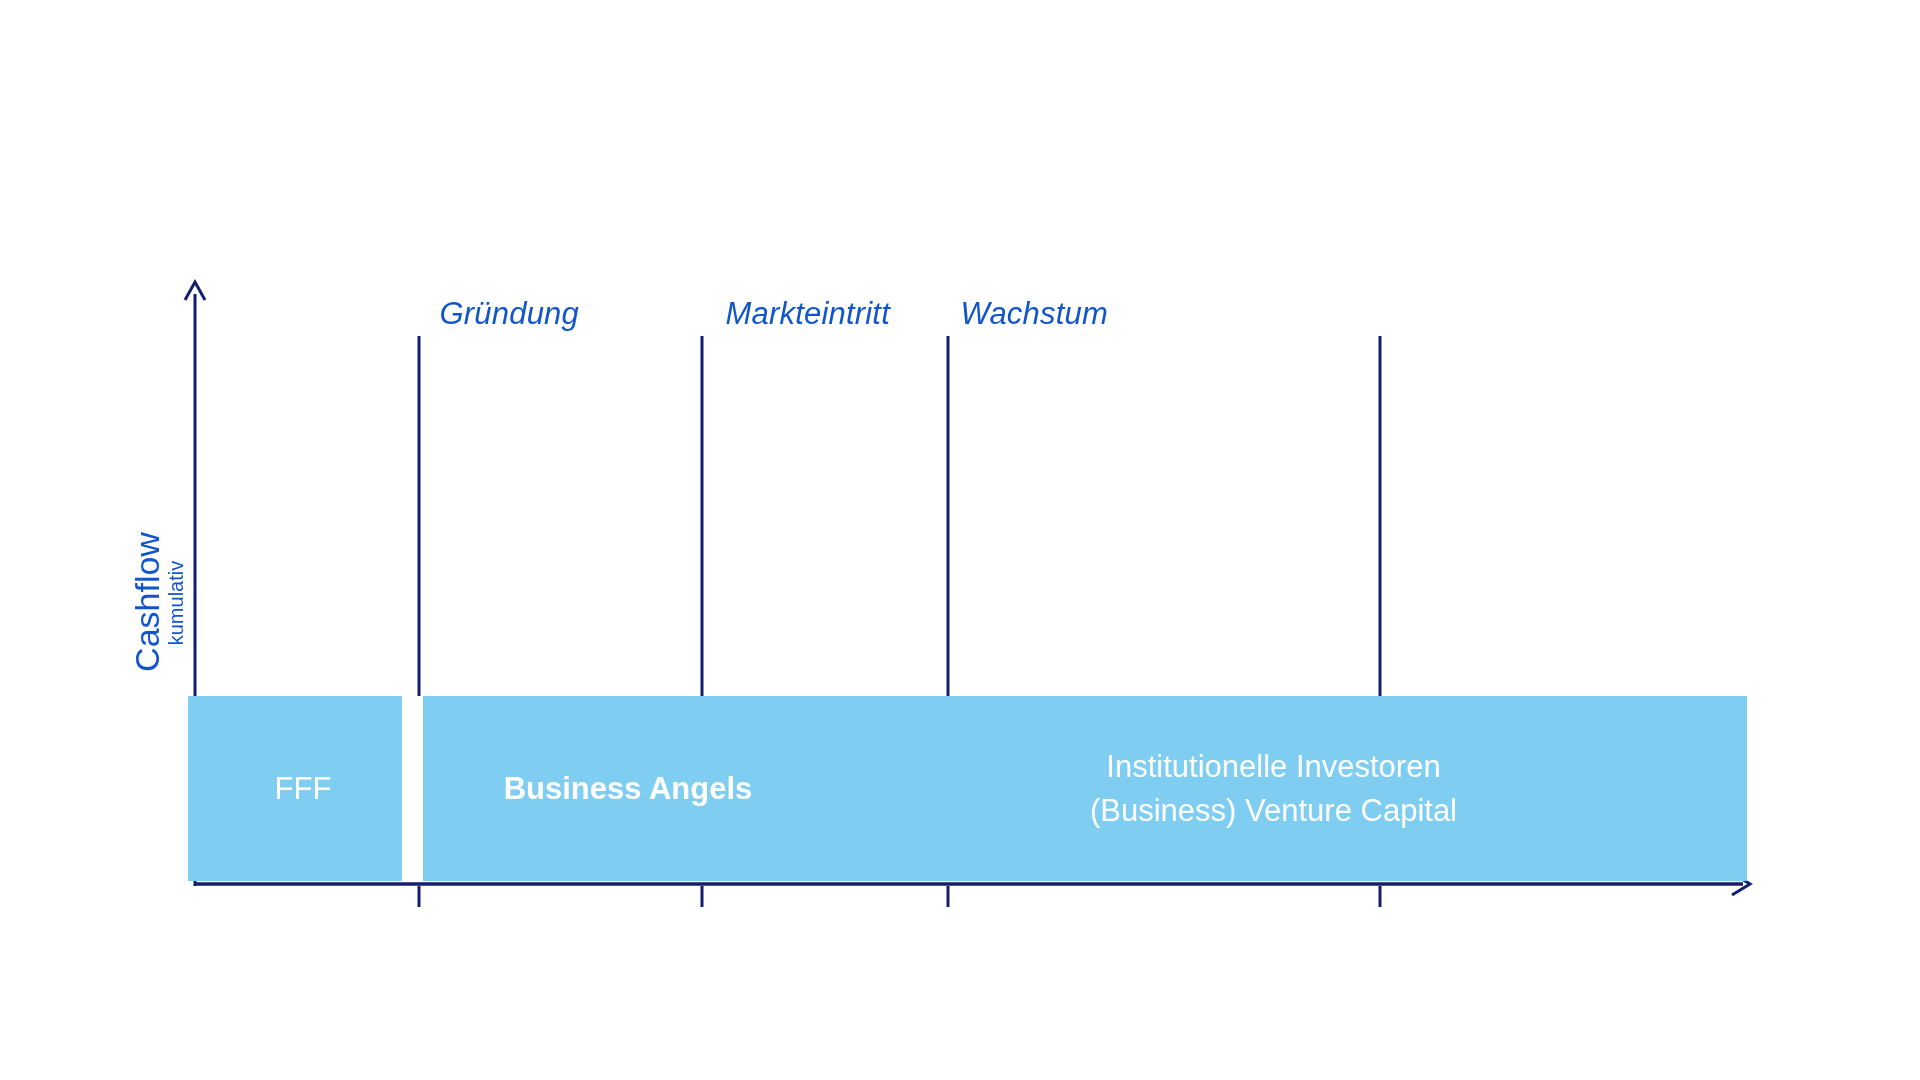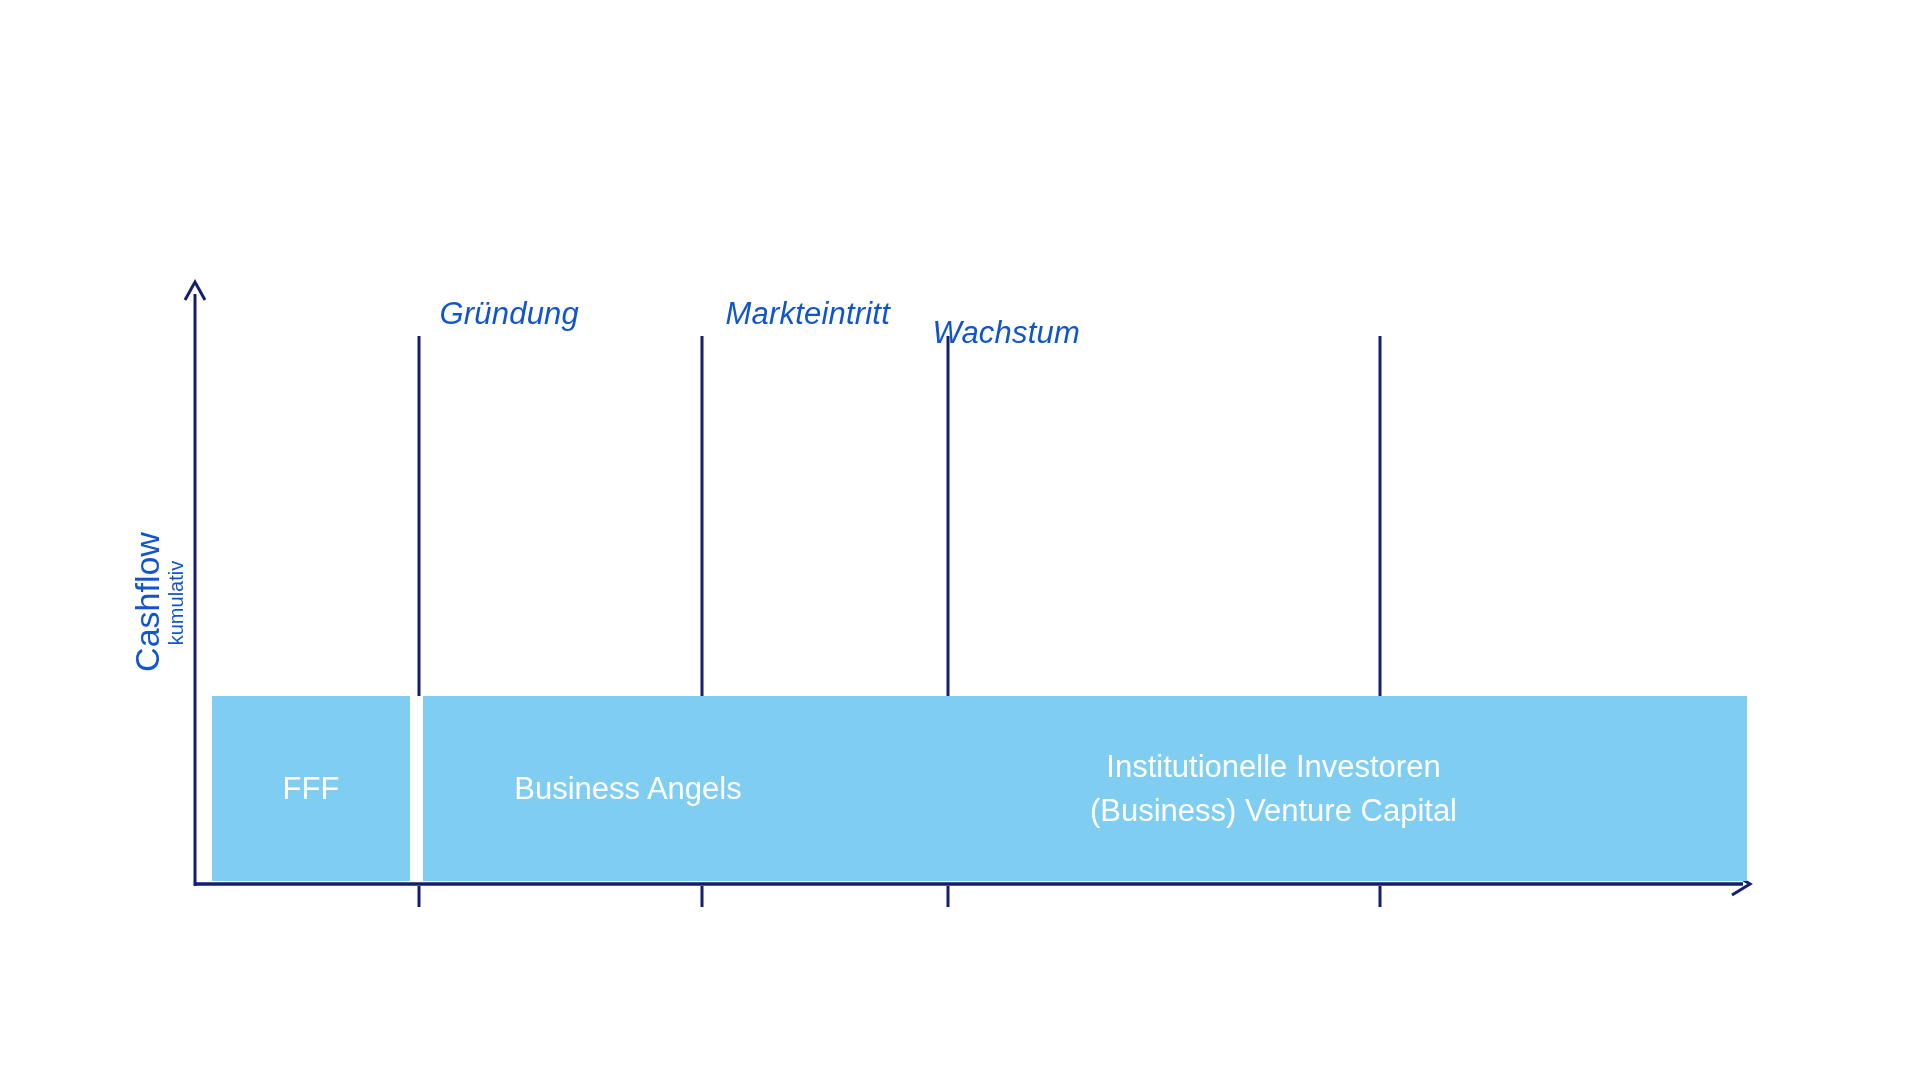--- a/index.html
+++ b/index.html
@@ -103,27 +103,27 @@
       <line x1="1380" y1="336" x2="1380" y2="696" stroke="#121F6E" stroke-width="3"></line>
       <line x1="1380" y1="886" x2="1380" y2="907" stroke="#121F6E" stroke-width="3"></line>
     </g>
   </svg>
 
   <div class="y-axis-label">Cashflow</div>
   <div class="y-axis-sublabel">kumulativ</div>
 
   <div class="milestone-label" style="left:259px;">Gründung</div>
   <div class="milestone-label" style="left:570px;">Markteintritt</div>
-  <div class="milestone-label" style="left:760px;margin-top:19px;">Wachstum</div>
+  <div class="milestone-label" style="left:788px;">Wachstum</div>
 
-  <div class="phase-box" style="left:212px; width:198px;">
+  <div class="phase-box" style="left:188px; width:198px;padding-left:16px;">
     <span>FFF</span>
   </div>
 
-  <div class="phase-box" style="left:423px; width:410px;">
+  <div class="phase-box" style="left:423px; width:410px;font-weight:bold;">
     <span>Business Angels</span>
   </div>
 
   <div class="phase-box" style="left:773px; width:947px;margin-left:27px;">
     <span>Institutionelle Investoren</span>
     <span>(Business) Venture Capital</span>
   </div>
 
 </div>
 

